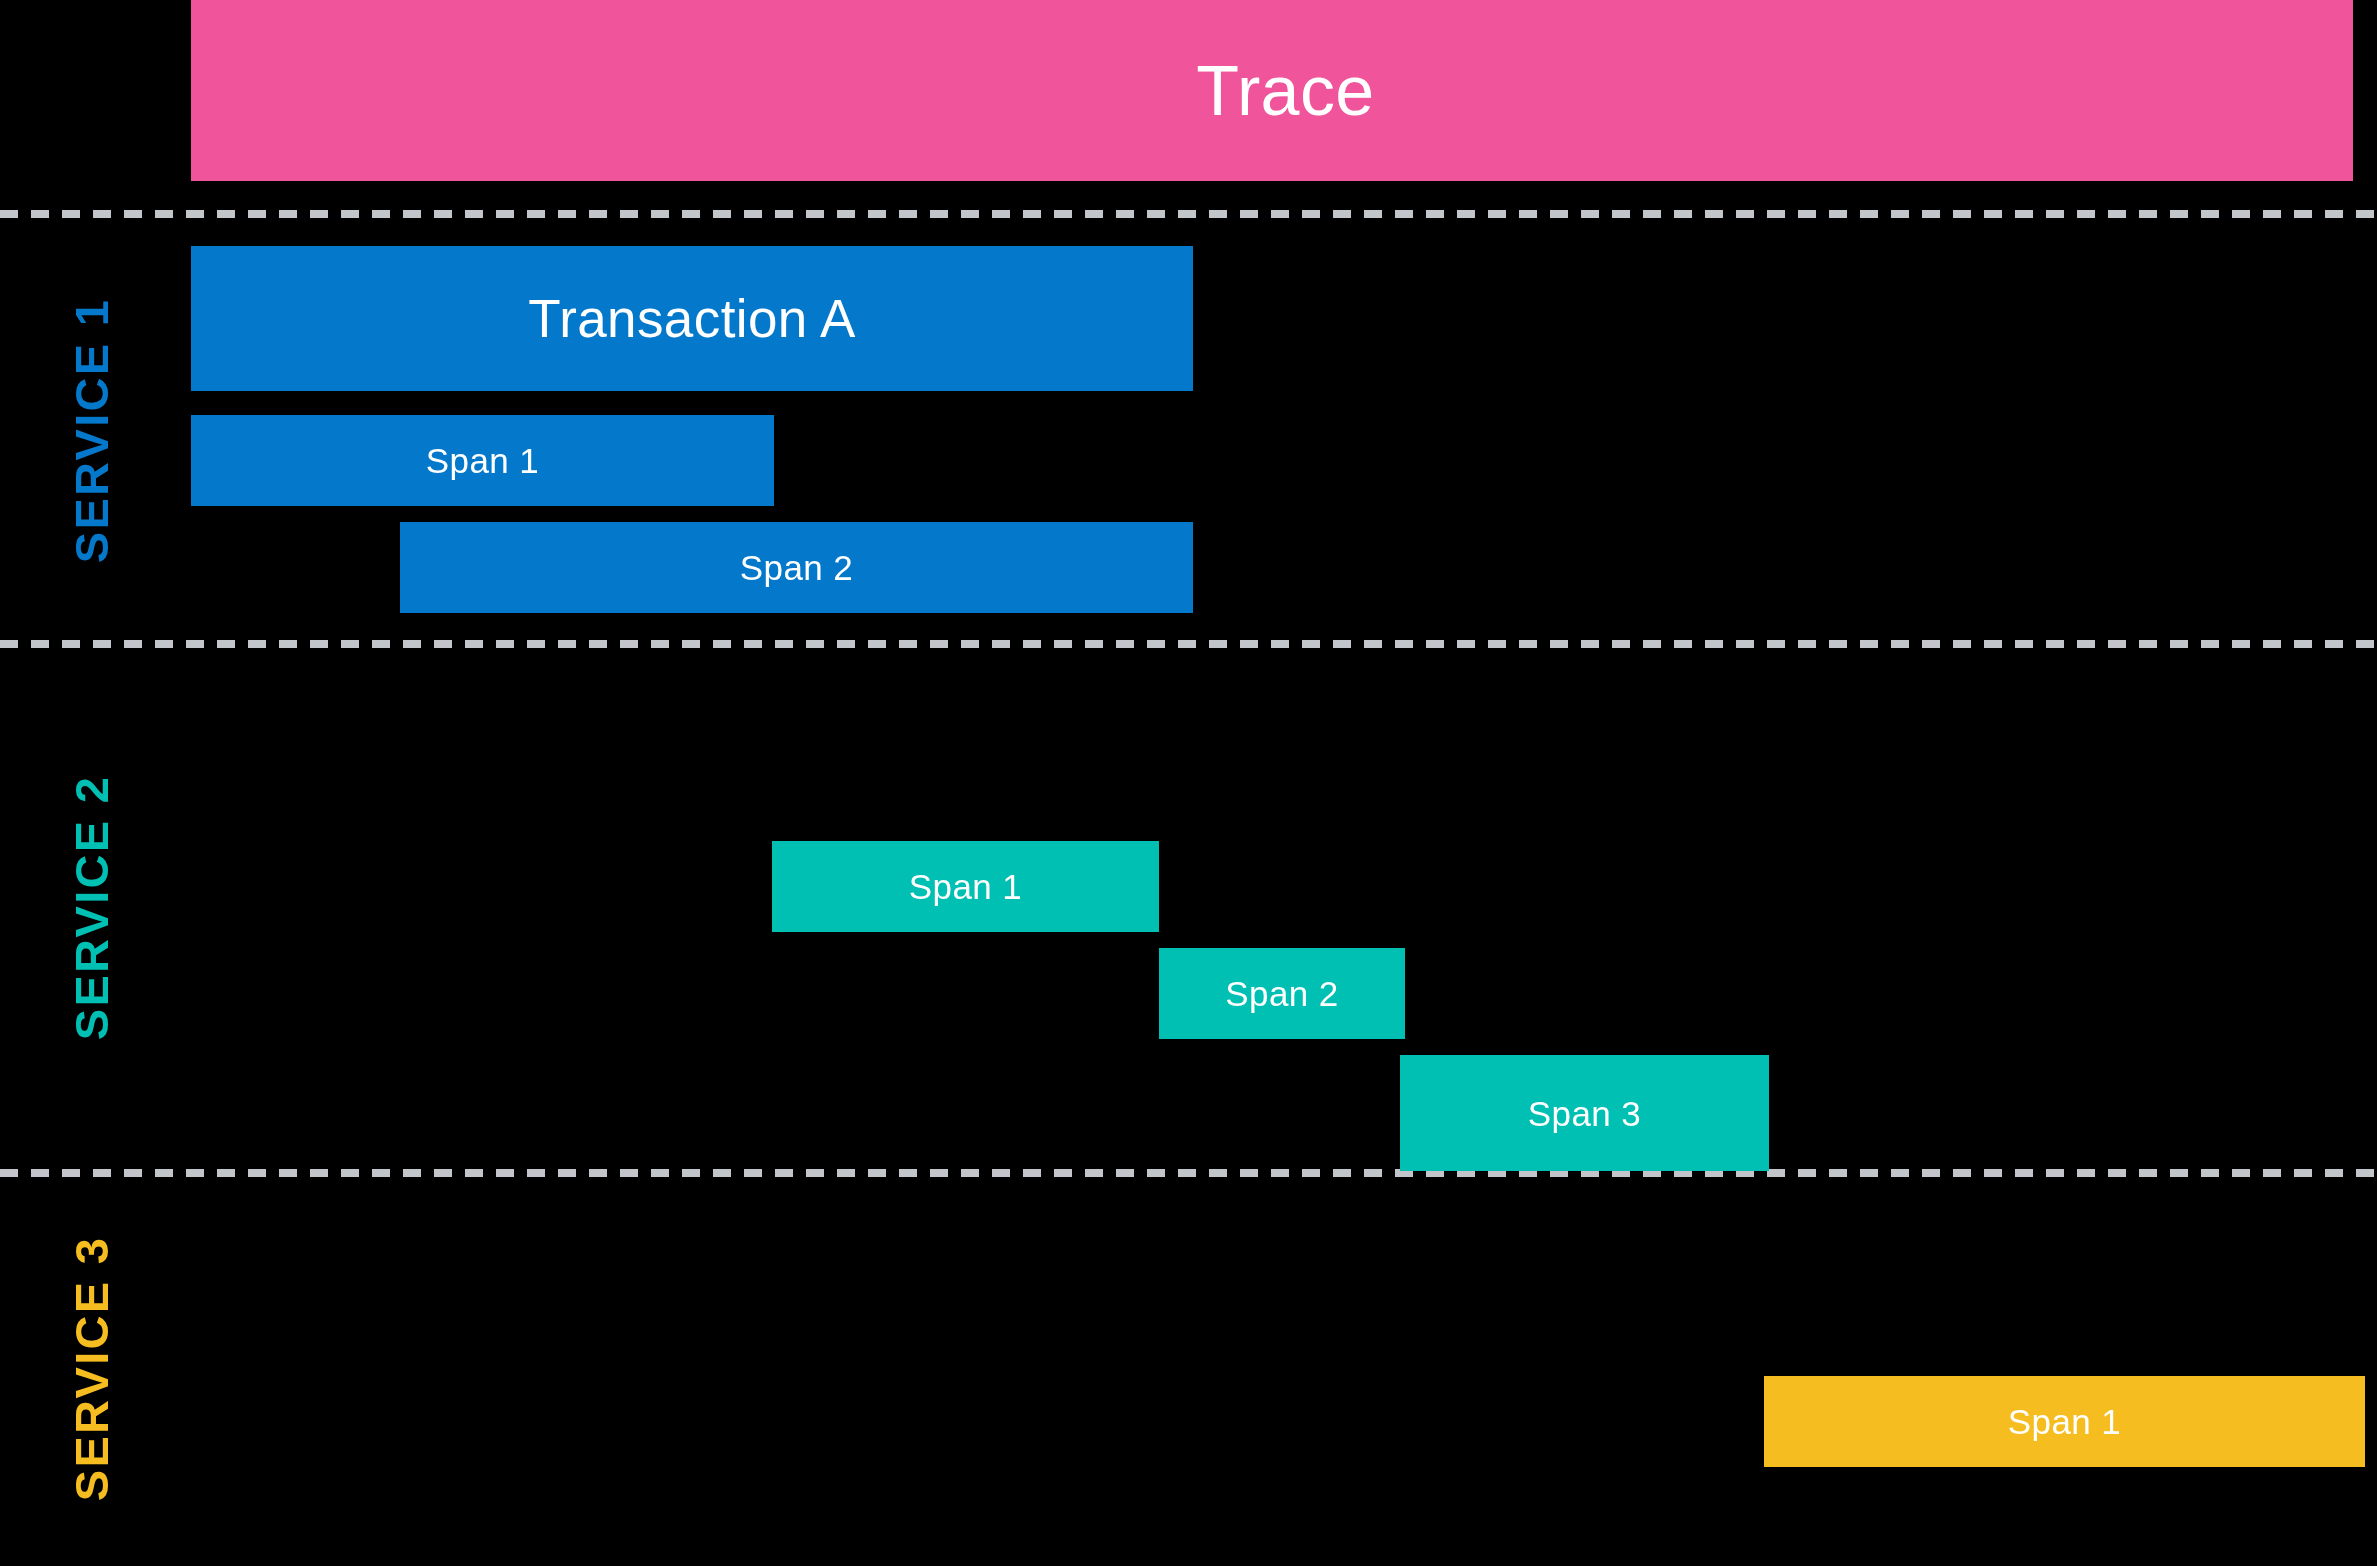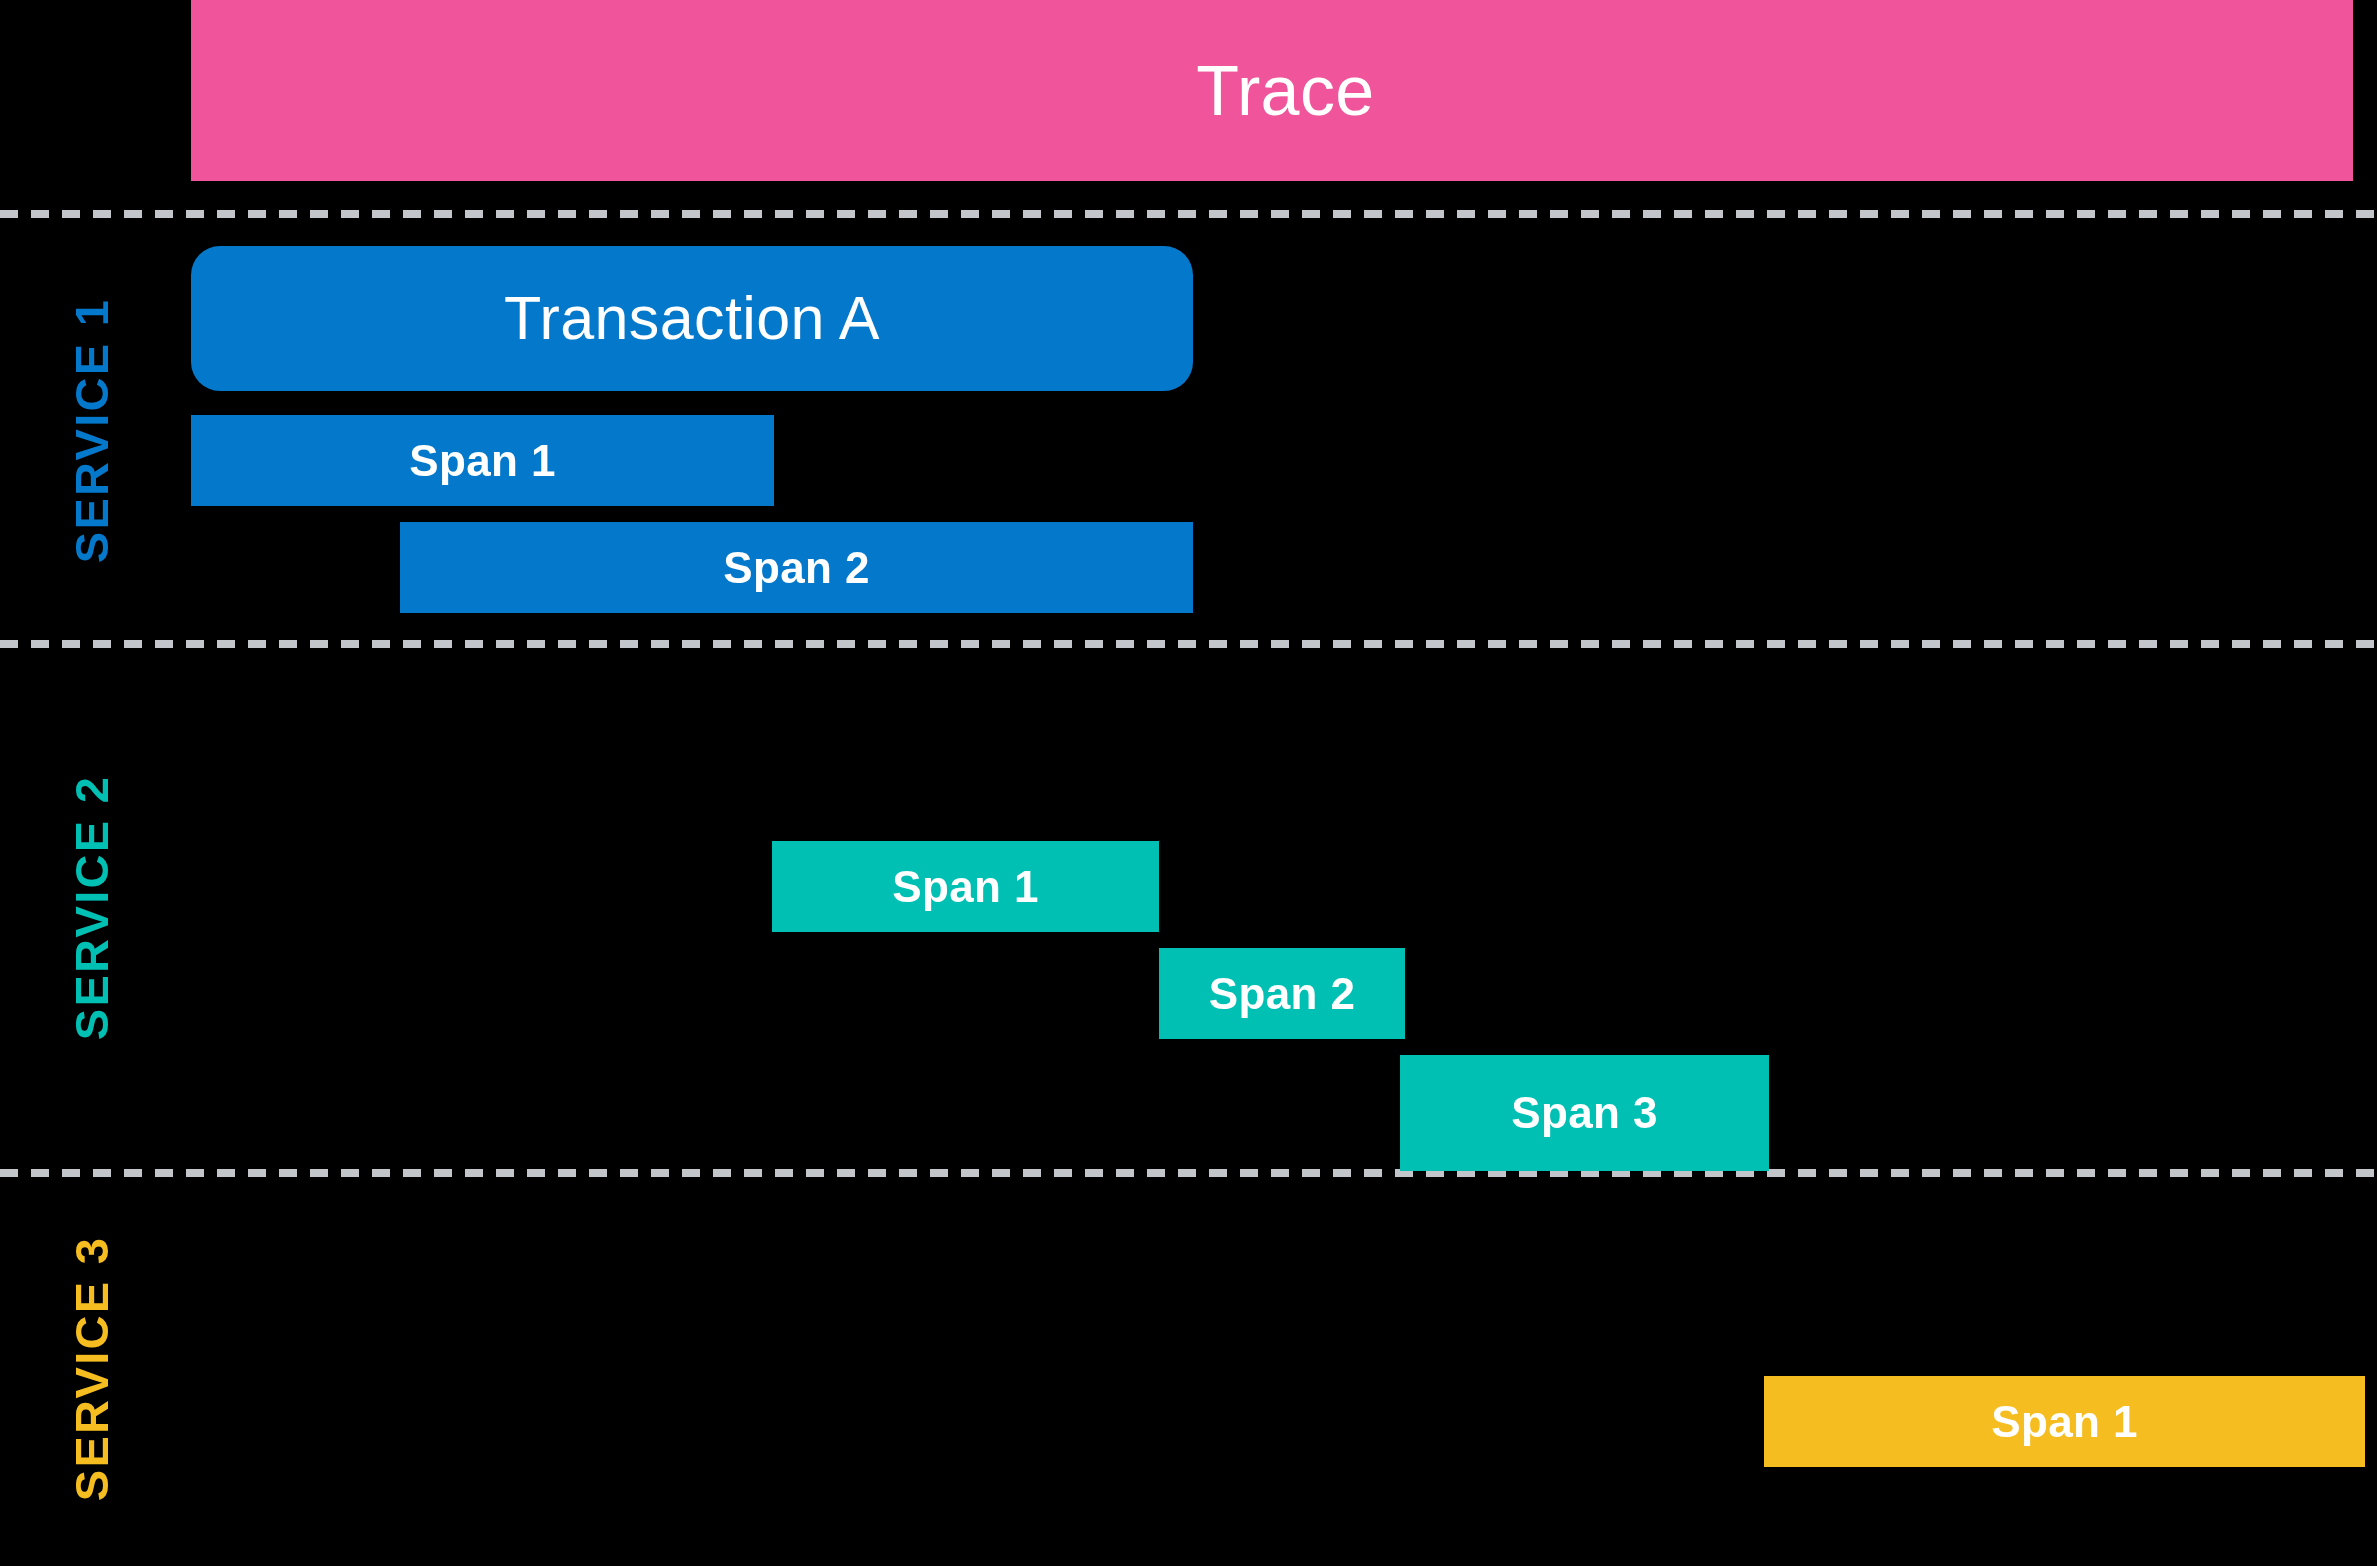--- a/index.html
+++ b/index.html
@@ -28,26 +28,24 @@
   .bar-label {
     color: #ffffff;
     line-height: 1;
     letter-spacing: 0.4px;
   }
   .trace-bar {
     font-size: 70px;
     padding-left: 27px;
   }
   .txn-bar {
-    font-size: 61px;
-    border-radius: 29px;
+    font-size: 53px;
   }
   .span-bar {
-    font-size: 44px;
-    font-weight: bold;
+    font-size: 35px;
   }
   .divider {
     position: absolute;
     left: 0;
     height: 8.4px;
     background-image: repeating-linear-gradient(
       to right,
       #c2c5ca 0px,
       #c2c5ca 18.3px,
       rgba(0,0,0,0) 18.3px,

